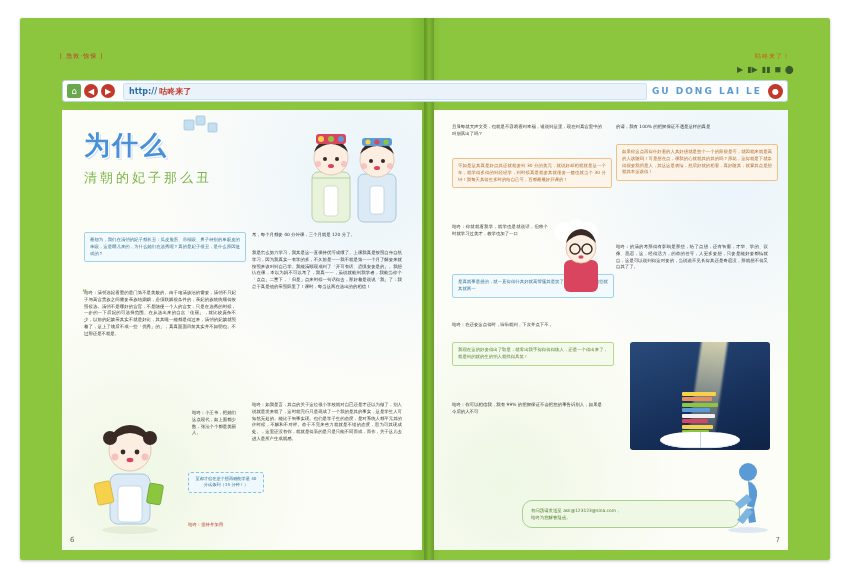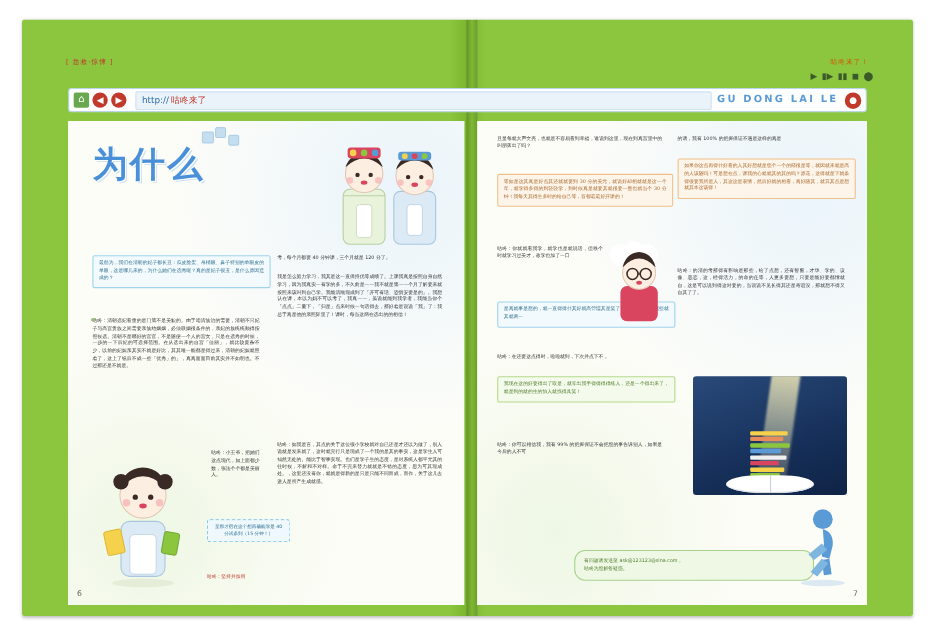--- a/index.html
+++ b/index.html
@@ -39,21 +39,21 @@
     position:absolute;left:42px;top:62px;width:726px;height:22px;
     background:#ffffff;border:1px solid #b9d6e8;border-radius:3px;
     display:flex;align-items:center;padding:0 4px;box-sizing:border-box;
   }
   .bicon{width:14px;height:14px;border-radius:50%;margin-right:3px;display:flex;align-items:center;justify-content:center;font-size:8px;color:#fff;}
   .bicon.home{background:#6aa84f;border-radius:2px;color:#fff;font-size:9px;}
   .bicon.back{background:#c0392b;}
   .bicon.fwd{background:#c0392b;}
   .urlbox{
     flex:1;height:15px;margin:15px 5px;background:#eaf3fa;border:1px solid #cfe2ef;border-radius:2px;
-    display:flex;align-items:center;padding:0 5px;font-size:8px;color:#2b4a6f;
+    display:flex;align-items:center;padding:0 5px;font-size:8px;color:#2b4a6f;font-weight:bold;
   }
   .urlbox .scheme{color:#2b6ca3;}
   .urlbox .title{color:#c0392b;margin-left:2px;}
   .brand{font-size:9px;color:#5b9bd5;letter-spacing:2px;margin-right:6px;font-weight:bold;}
   .gobtn{width:15px;height:15px;border-radius:50%;background:#c0392b;color:#fff;font-size:8px;display:flex;align-items:center;justify-content:center;}
   
   .paper{
     position:absolute;top:92px;height:440px;background:#fdfdf8;
   }
   .paper.left{left:42px;width:360px;}
@@ -67,21 +67,21 @@
   }
   .folio{position:absolute;bottom:6px;font-size:7px;color:#6a6a6a;}
   .folio.l{left:8px;}
   .folio.r{right:8px;}
 
   
   .headline{
     position:absolute;left:22px;top:18px;
   }
   .h1{
-    font-size:32px;color:#4a90d9;font-weight:bold;letter-spacing:2px;
+    font-size:26px;color:#4a90d9;font-weight:bold;letter-spacing:2px;
     text-shadow:1px 1px 0 #ffffff, 2px 2px 0 #cfe3f5;
     font-family:Liberation Serif, serif;
   }
   .h2{
     margin-top:6px;font-size:13px;color:#7ab648;letter-spacing:3px;
   }
   .puzzle{position:absolute;left:120px;top:4px;width:40px;height:26px;opacity:.85;}
 
   
   .col{
@@ -167,20 +167,21 @@
       </div>
       <div class="brand">GU DONG LAI LE</div>
       <div class="gobtn">●</div>
     </div>
 
     <div class="paper left">
       <div class="paperbg"></div>
 
       <div class="headline">
         <div class="h1">为什么</div>
+        <div class="h2">清朝的妃子那么丑</div>
       </div>
 
       <svg class="puzzle" viewBox="0 0 40 26">
         <g fill="#bcd9ef" stroke="#8bb9dd" stroke-width=".7">
           <rect x="2" y="6" width="10" height="10" rx="1"></rect>
           <rect x="14" y="2" width="9" height="9" rx="1"></rect>
           <rect x="26" y="9" width="9" height="9" rx="1"></rect>
         </g>
       </svg>
 

